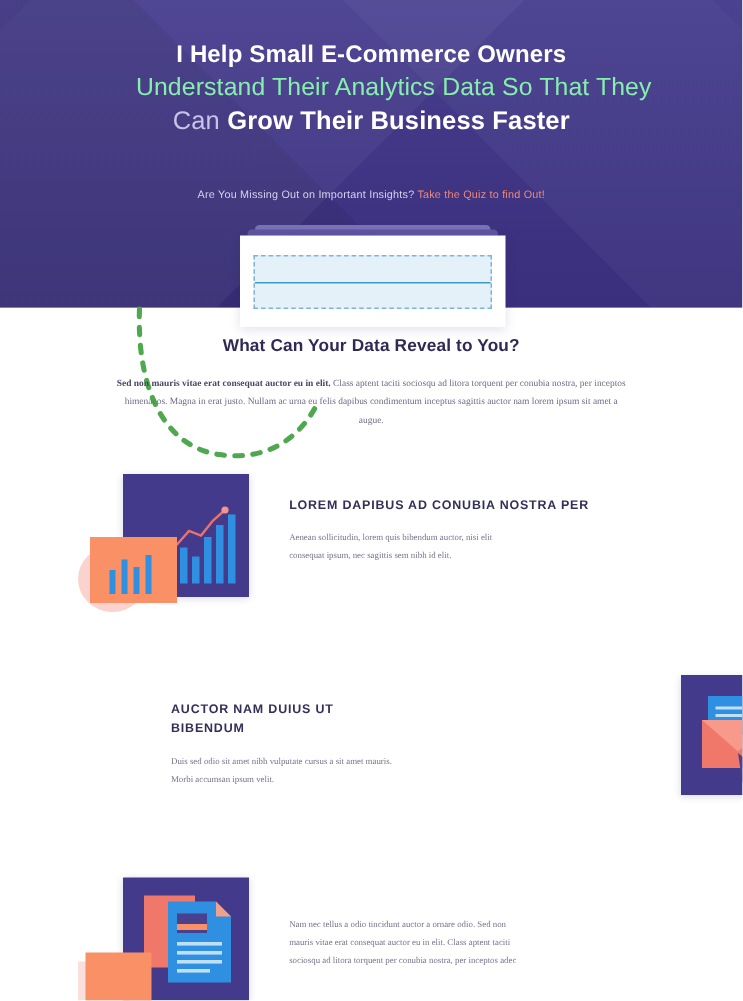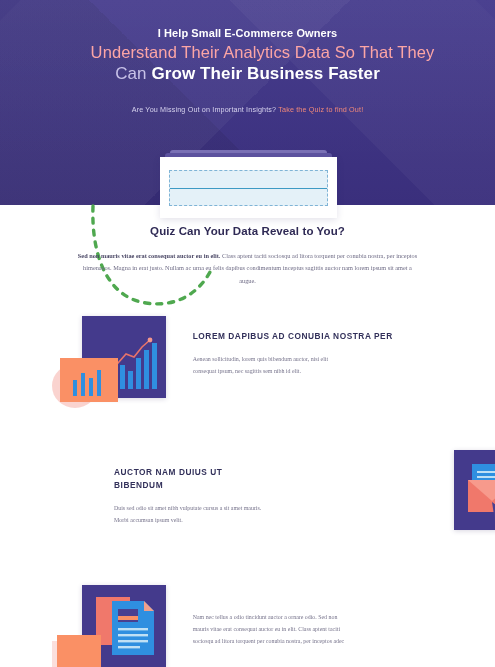--- a/index.html
+++ b/index.html
@@ -53,42 +53,42 @@
     z-index: 2;
     padding-top: 26px;
     text-align: center;
   }
   .headline {
     line-height: 1.34;
     letter-spacing: 0.1px;
   }
   .hl-line { display: block; }
   .hl-1 {
-    font-size: 11px;
+    font-size: 16px;
     font-weight: 700;
     color: #ffffff;
     text-align: center;
   }
   .hl-2 {
     font-size: 16.5px;
     font-weight: 400;
-    color: #fca5a5;
+    color: #86efac;
     margin-left: 30px;
   }
   .hl-3 {
     font-size: 17px;
     font-weight: 400;
     color: #c8c2e8;
   }
   .hl-3 b {
     font-weight: 700;
     color: #ffffff;
   }
   .hero-sub {
-    margin-top: 19px;
+    margin-top: 33px;
     font-size: 7.2px;
     color: #d6d2ee;
     letter-spacing: 0.15px;
   }
   .hero-sub .quiz-link {
     color: #f0887a;
     text-decoration: none;
   }
 
   
@@ -265,21 +265,21 @@
         <div class="data-box-line"></div>
       </div>
     </div>
   </div>
 
   <svg class="green-curve" viewBox="0 0 125 112">
     <path d="M5,4 C3,58 22,96 58,101 C92,106 112,88 122,70" fill="none" stroke="#4fa84f" stroke-width="3.4" stroke-dasharray="5 7" stroke-linecap="round"></path>
   </svg>
 
   <div class="reveal-block">
-    <div class="reveal-title">Quiz Can Your Data Reveal to You?</div>
+    <div class="reveal-title">What Can Your Data Reveal to You?</div>
     <p class="reveal-body"><b>Sed non  mauris vitae erat consequat auctor eu in elit.</b><span> Class aptent taciti sociosqu ad litora torquent per conubia nostra, per inceptos himenaeos. Magna in erat justo. Nullam ac urna eu felis dapibus condimentum inceptus sagittis auctor nam lorem ipsum sit amet a augue.</span></p>
   </div>
 
   <div class="feature feat-1">
     <div class="feat-art-col">
       <div class="art" style="left:52px;">
         <div class="art-pink a1-pink"></div>
         <div class="art-purple a1-purple">
           <svg width="84" height="82" class="svg-abs">
             <polyline points="20,52 29,43 36,47 44,38 52,41 60,31 68,24" fill="none" stroke="#e8736a" stroke-width="1.6"></polyline>

